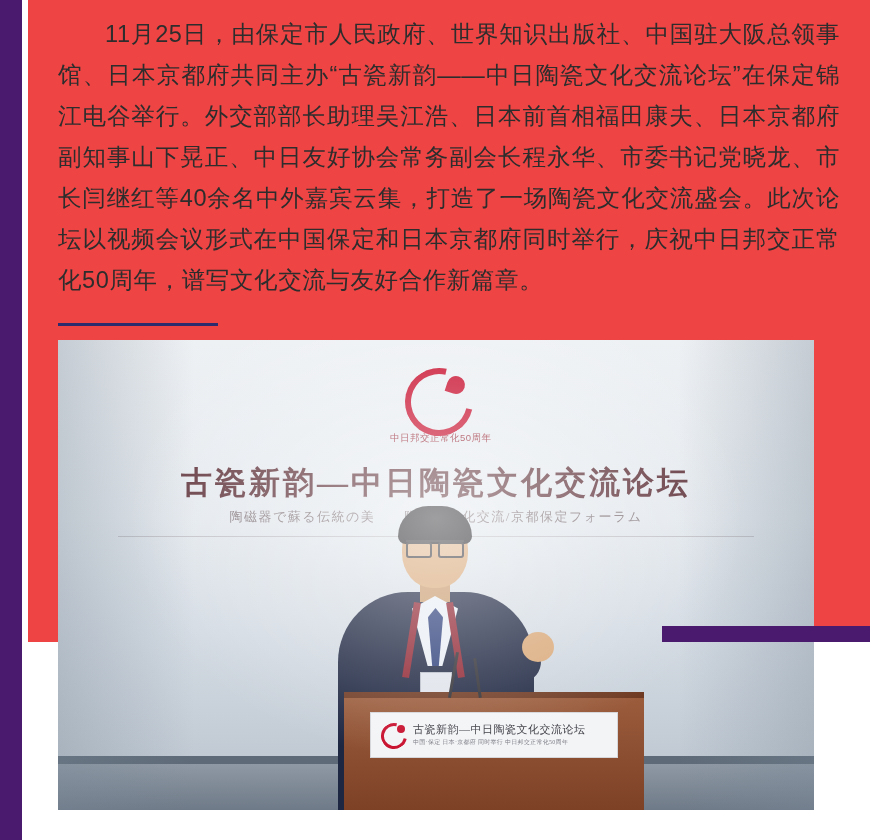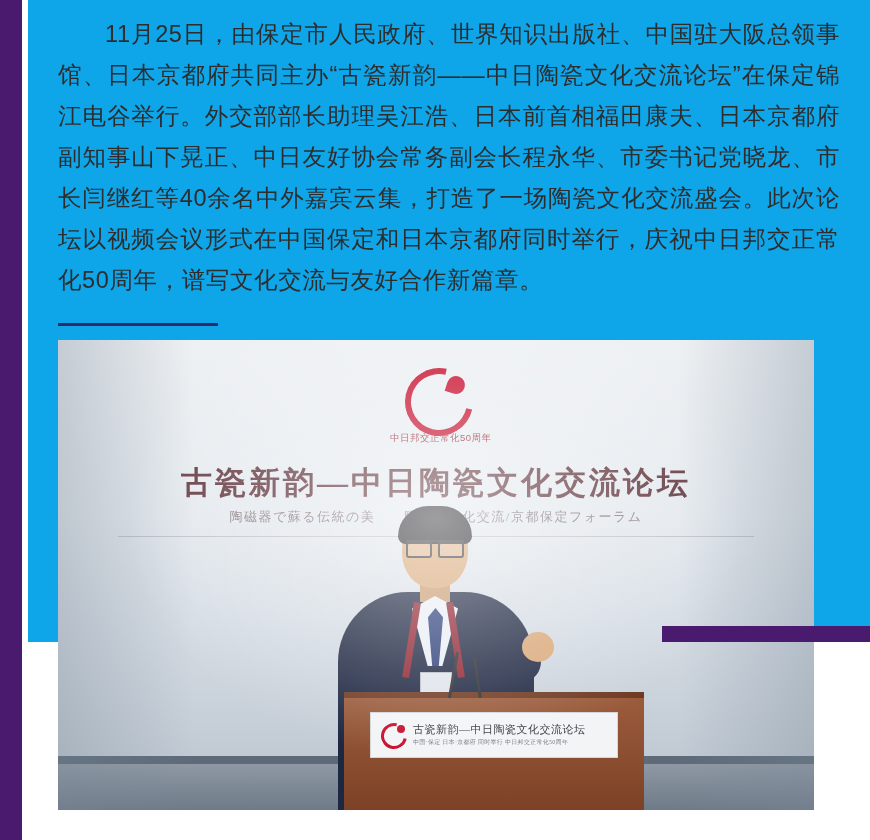--- a/index.html
+++ b/index.html
@@ -10,21 +10,21 @@
   body {
     width: 870px;
     height: 840px;
     overflow: hidden;
     font-family: "Liberation Sans", sans-serif;
   }
   .page {
     position: relative;
     width: 870px;
     height: 642px;
-    background: #0ea5e9;
+    background: #ef4444;
     box-sizing: border-box;
   }
   
   .left-stripe {
     position: absolute;
     left: 0;
     top: 0;
     width: 22px;
     height: 840px;
     background: #4a1a6e;

